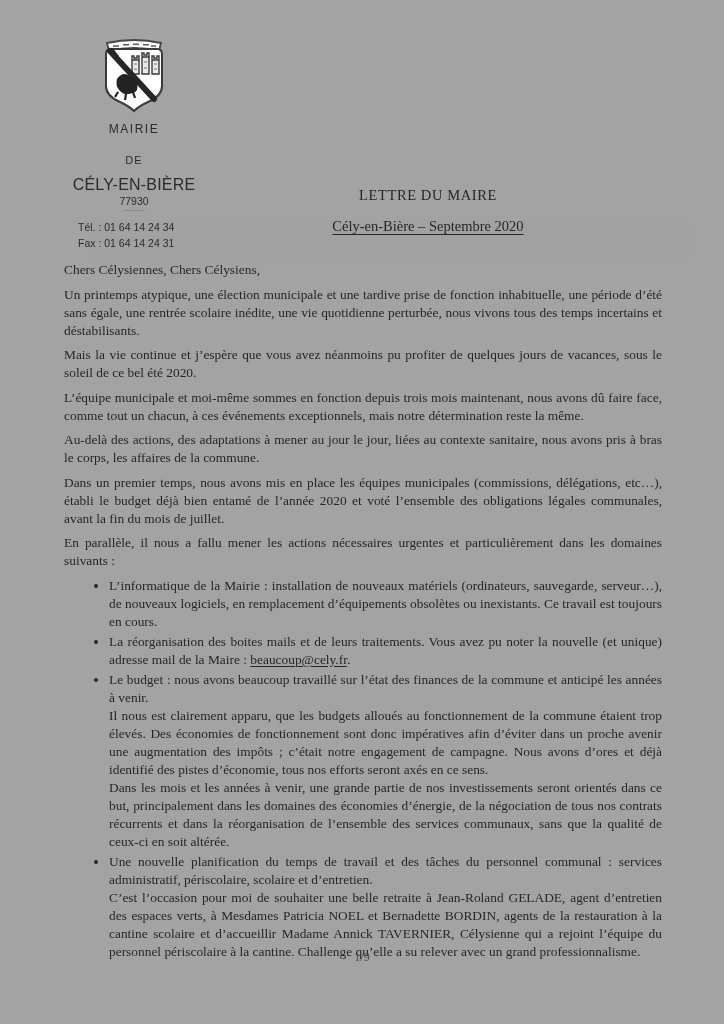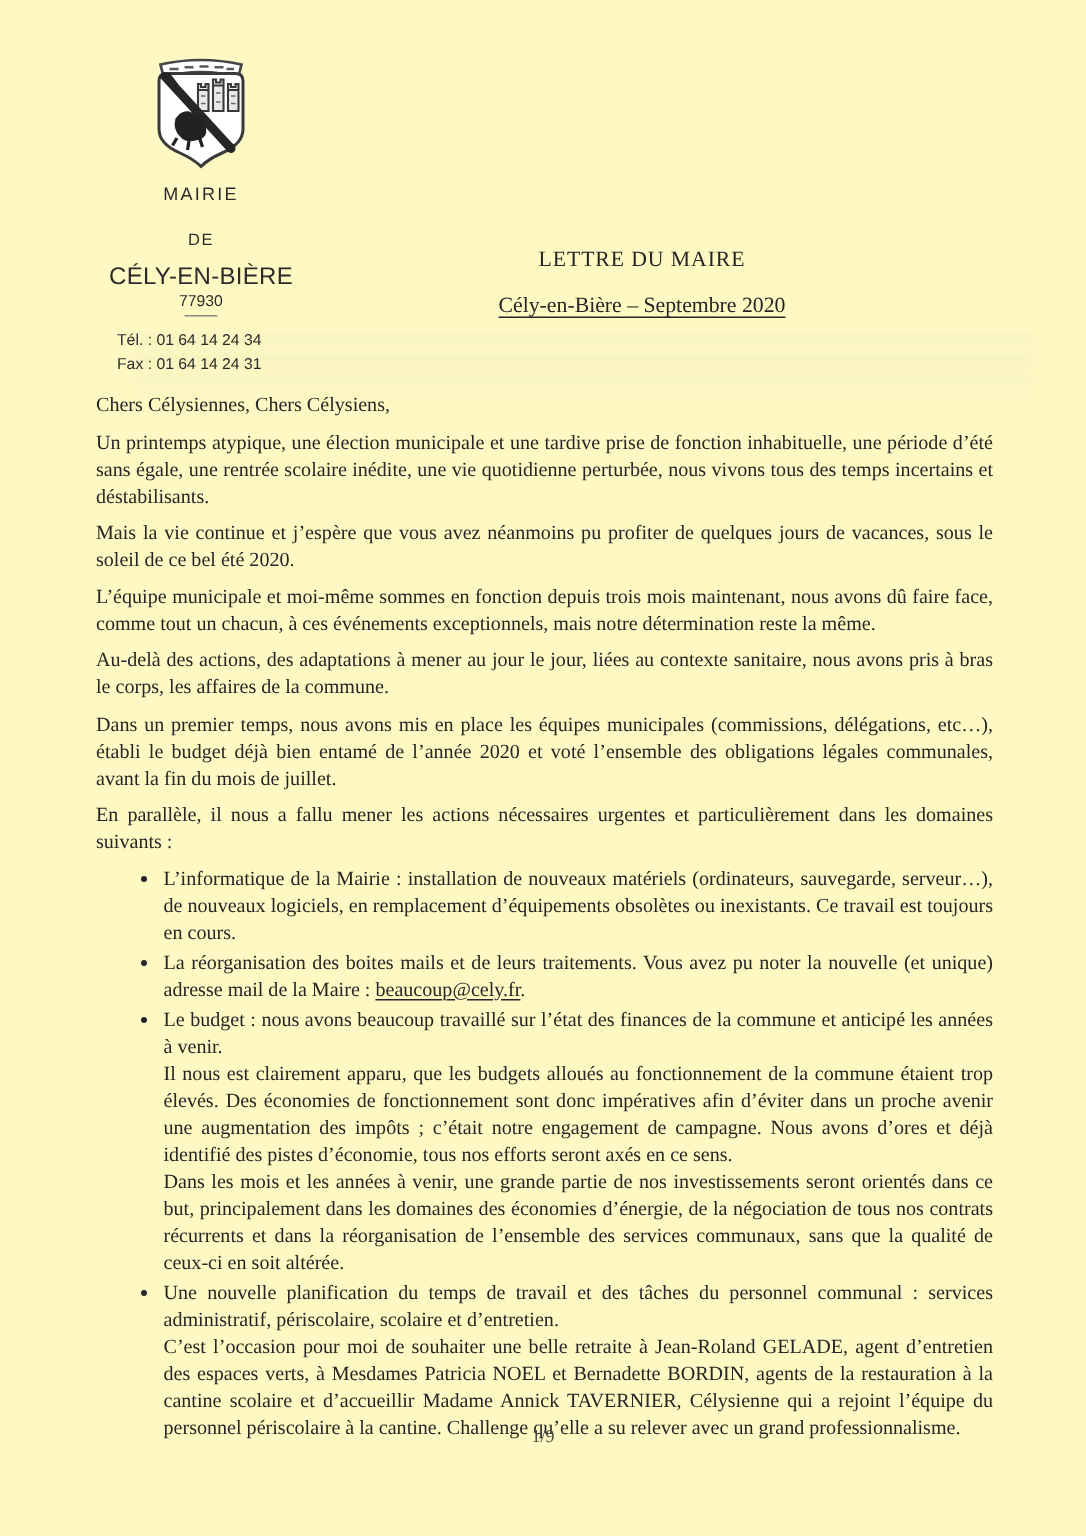--- a/index.html
+++ b/index.html
@@ -1,19 +1,19 @@
 <!DOCTYPE html>
 <html><head>
 <meta charset="utf-8">
 <style>
   html, body { margin:0; padding:0; background:#ffffff; }
   .page {
     position:relative;
     width:724px; height:1024px;
-    background:#fef9c3;
+    background:#a3a3a3;
     font-family:"Liberation Serif", serif;
     color:#262626;
     overflow:hidden;
   }
   
   .ghosting {
     position:absolute; left:90px; top:224px; width:600px; height:40px;
     background:repeating-linear-gradient(to bottom, rgba(90,100,120,0.10) 0 6px, rgba(0,0,0,0) 6px 13px);
     filter:blur(3px); opacity:0.45; pointer-events:none;
   }
@@ -31,21 +31,21 @@
   .city { font-size:16px; font-weight:normal; letter-spacing:0.2px; margin-top:10px; white-space:nowrap; }
   .postal { font-size:10.5px; margin-top:1px; }
   .postal-rule { width:22px; height:1px; background:#8a8a8a; margin:3px auto 0 auto; }
   .contact { margin-top:9px; text-align:left; padding-left:22px; font-size:10.5px; line-height:1.5; white-space:nowrap; }
 
   
   .title-block {
     position:absolute; top:165px; left:295px; width:266px;
     text-align:center;
   }
-  .letter-title { font-size:14.5px; letter-spacing:0.6px; }
+  .letter-title { font-size:14.5px; letter-spacing:0.6px;margin-top:22px; }
   .letter-subtitle {
     font-size:14.5px; margin-top:14px;
     text-decoration:underline; text-underline-offset:3px;
   }
 
   
   .letter-body {
     position:absolute; top:261px; left:64px; width:598px;
     font-size:13.4px; line-height:18px;
     text-align:justify;

